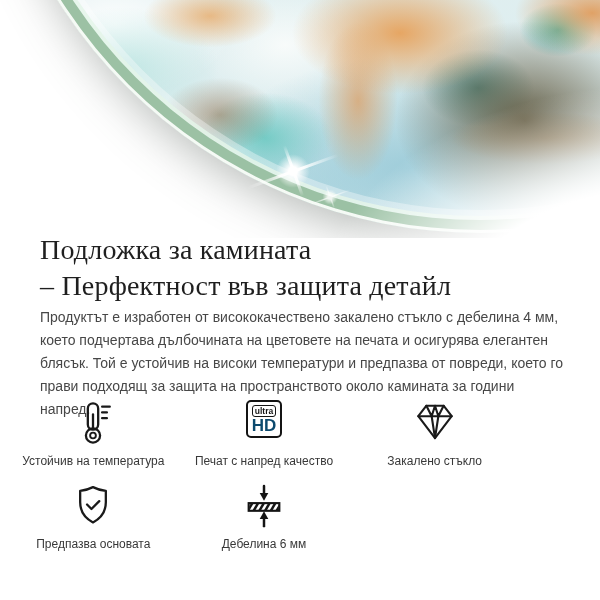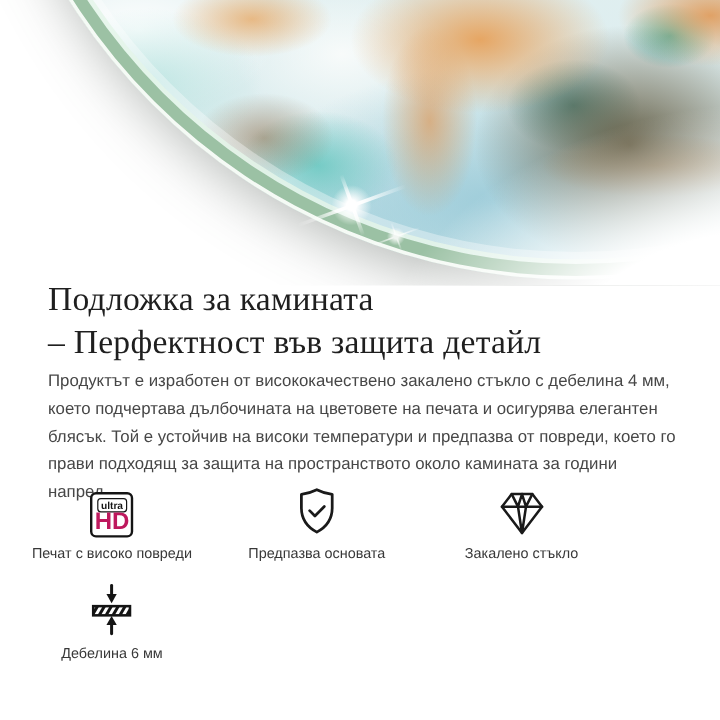--- a/index.html
+++ b/index.html
@@ -60,28 +60,28 @@
   .desc{
     position:absolute;left:40px;top:306px;width:527px;margin:0;
     font-size:14px;line-height:23px;color:#474747;
   }
   
   .features{
     position:absolute;left:8px;top:400px;width:512px;
     display:grid;grid-template-columns:repeat(3,1fr);row-gap:14px;
   }
   .feature{display:flex;flex-direction:column;align-items:center;}
-  .icon-box{height:48px;display:flex;align-items:flex-end;justify-content:center;}
+  .icon-box{height:48px;display:flex;align-items:flex-start;justify-content:center;}
   .feature .label{margin-top:6px;font-size:12px;line-height:15px;color:#383838;text-align:center;}
   svg.fi{display:block;}
   .uhd{width:32px;height:34px;border:2.6px solid #141414;border-radius:5px;
     display:flex;flex-direction:column;align-items:center;justify-content:center;background:#fff;}
   .uhd .ultra{font-size:8.5px;font-weight:700;color:#141414;border:1.3px solid #141414;
     border-radius:3px;line-height:10px;padding:0 2px;letter-spacing:0;}
-  .uhd .hd{font-size:20px;font-weight:700;color:#be185d;line-height:15px;margin-top:1px;}
+  .uhd .hd{font-size:17px;font-weight:700;color:#0c4a6e;line-height:15px;margin-top:1px;}
 </style>
 </head>
 <body>
 
 <div class="canvas">
 
   <div class="hero">
     <div class="glass-circle"></div>
     <div class="image-fade"></div>
     <div class="sparkle main">
@@ -95,51 +95,65 @@
         <div class="glow"></div>
     </div>
   </div>
 
   <h1 class="page-title"><span>Подложка за камината</span><br><span>– Перфектност във защита детайл</span></h1>
 
   <p class="desc">Продуктът е изработен от висококачествено закалено стъкло с дебелина 4 мм, което подчертава дълбочината на цветовете на печата и осигурява елегантен блясък. Той е устойчив на високи температури и предпазва от повреди, което го прави подходящ за защита на пространството около камината за години напред.</p>
 
   <div class="features">
 
+    <div class="feature">
+      <div class="icon-box">
+        <svg class="fi" width="46" height="46" viewBox="0 0 48 48" fill="none" stroke="#1a1a1a" stroke-width="2.4" stroke-linecap="round">
+          <rect x="18.6" y="3.5" width="10.8" height="27.5" rx="5.4"></rect>
+          <circle cx="24" cy="37" r="7.4"></circle>
+          <circle cx="24" cy="37" r="3" stroke-width="2"></circle>
+          <line x1="24" y1="15" x2="24" y2="30"></line>
+          <line x1="33.5" y1="7" x2="41.5" y2="7"></line>
+          <line x1="33.5" y1="13" x2="38.5" y2="13"></line>
+          <line x1="33.5" y1="19" x2="38.5" y2="19"></line>
+        </svg>
+      </div>
+      <div class="label">Устойчив на температура</div>
+    </div>
 
     <div class="feature">
       <div class="icon-box">
         <div class="uhd">
           <span class="ultra">ultra</span>
           <span class="hd">HD</span>
         </div>
       </div>
-      <div class="label">Печат с високо повреди</div>
-    </div>
-
-    <div class="feature">
-      <div class="icon-box">
-        <svg class="fi" width="44" height="44" viewBox="0 0 48 48" fill="none" stroke="#1a1a1a" stroke-width="2.5" stroke-linecap="round" stroke-linejoin="round">
-          <path d="M24 4.5 C29 7 33.5 8.2 38 8.7 V21 C38 31.5 32.5 38.5 24 43 C15.5 38.5 10 31.5 10 21 V8.7 C14.5 8.2 19 7 24 4.5 Z"></path>
-          <path d="M17.5 23.5 L22.3 28.3 L30.8 19.8"></path>
-        </svg>
-      </div>
-      <div class="label">Предпазва основата</div>
+      <div class="label">Печат с напред качество</div>
     </div>
 
     <div class="feature">
       <div class="icon-box">
         <svg class="fi" width="46" height="42" viewBox="0 0 48 44" fill="none" stroke="#1a1a1a" stroke-width="2.2" stroke-linecap="round" stroke-linejoin="round">
           <path d="M15 6 H33 L41.5 17 L24 40 L6.5 17 Z"></path>
           <path d="M6.5 17 H41.5"></path>
           <path d="M15 6 L20.5 17 L24 6 L27.5 17 L33 6"></path>
           <path d="M20.5 17 L24 40 L27.5 17"></path>
         </svg>
       </div>
       <div class="label">Закалено стъкло</div>
+    </div>
+
+    <div class="feature">
+      <div class="icon-box">
+        <svg class="fi" width="44" height="44" viewBox="0 0 48 48" fill="none" stroke="#1a1a1a" stroke-width="2.5" stroke-linecap="round" stroke-linejoin="round">
+          <path d="M24 4.5 C29 7 33.5 8.2 38 8.7 V21 C38 31.5 32.5 38.5 24 43 C15.5 38.5 10 31.5 10 21 V8.7 C14.5 8.2 19 7 24 4.5 Z"></path>
+          <path d="M17.5 23.5 L22.3 28.3 L30.8 19.8"></path>
+        </svg>
+      </div>
+      <div class="label">Предпазва основата</div>
     </div>
 
 
     <div class="feature">
       <div class="icon-box">
         <svg class="fi" width="46" height="46" viewBox="0 0 48 48" fill="none">
           <defs>
               <clipPath id="bar">
                 <rect x="8.5" y="21.5" width="31" height="7"></rect>
               </clipPath>

